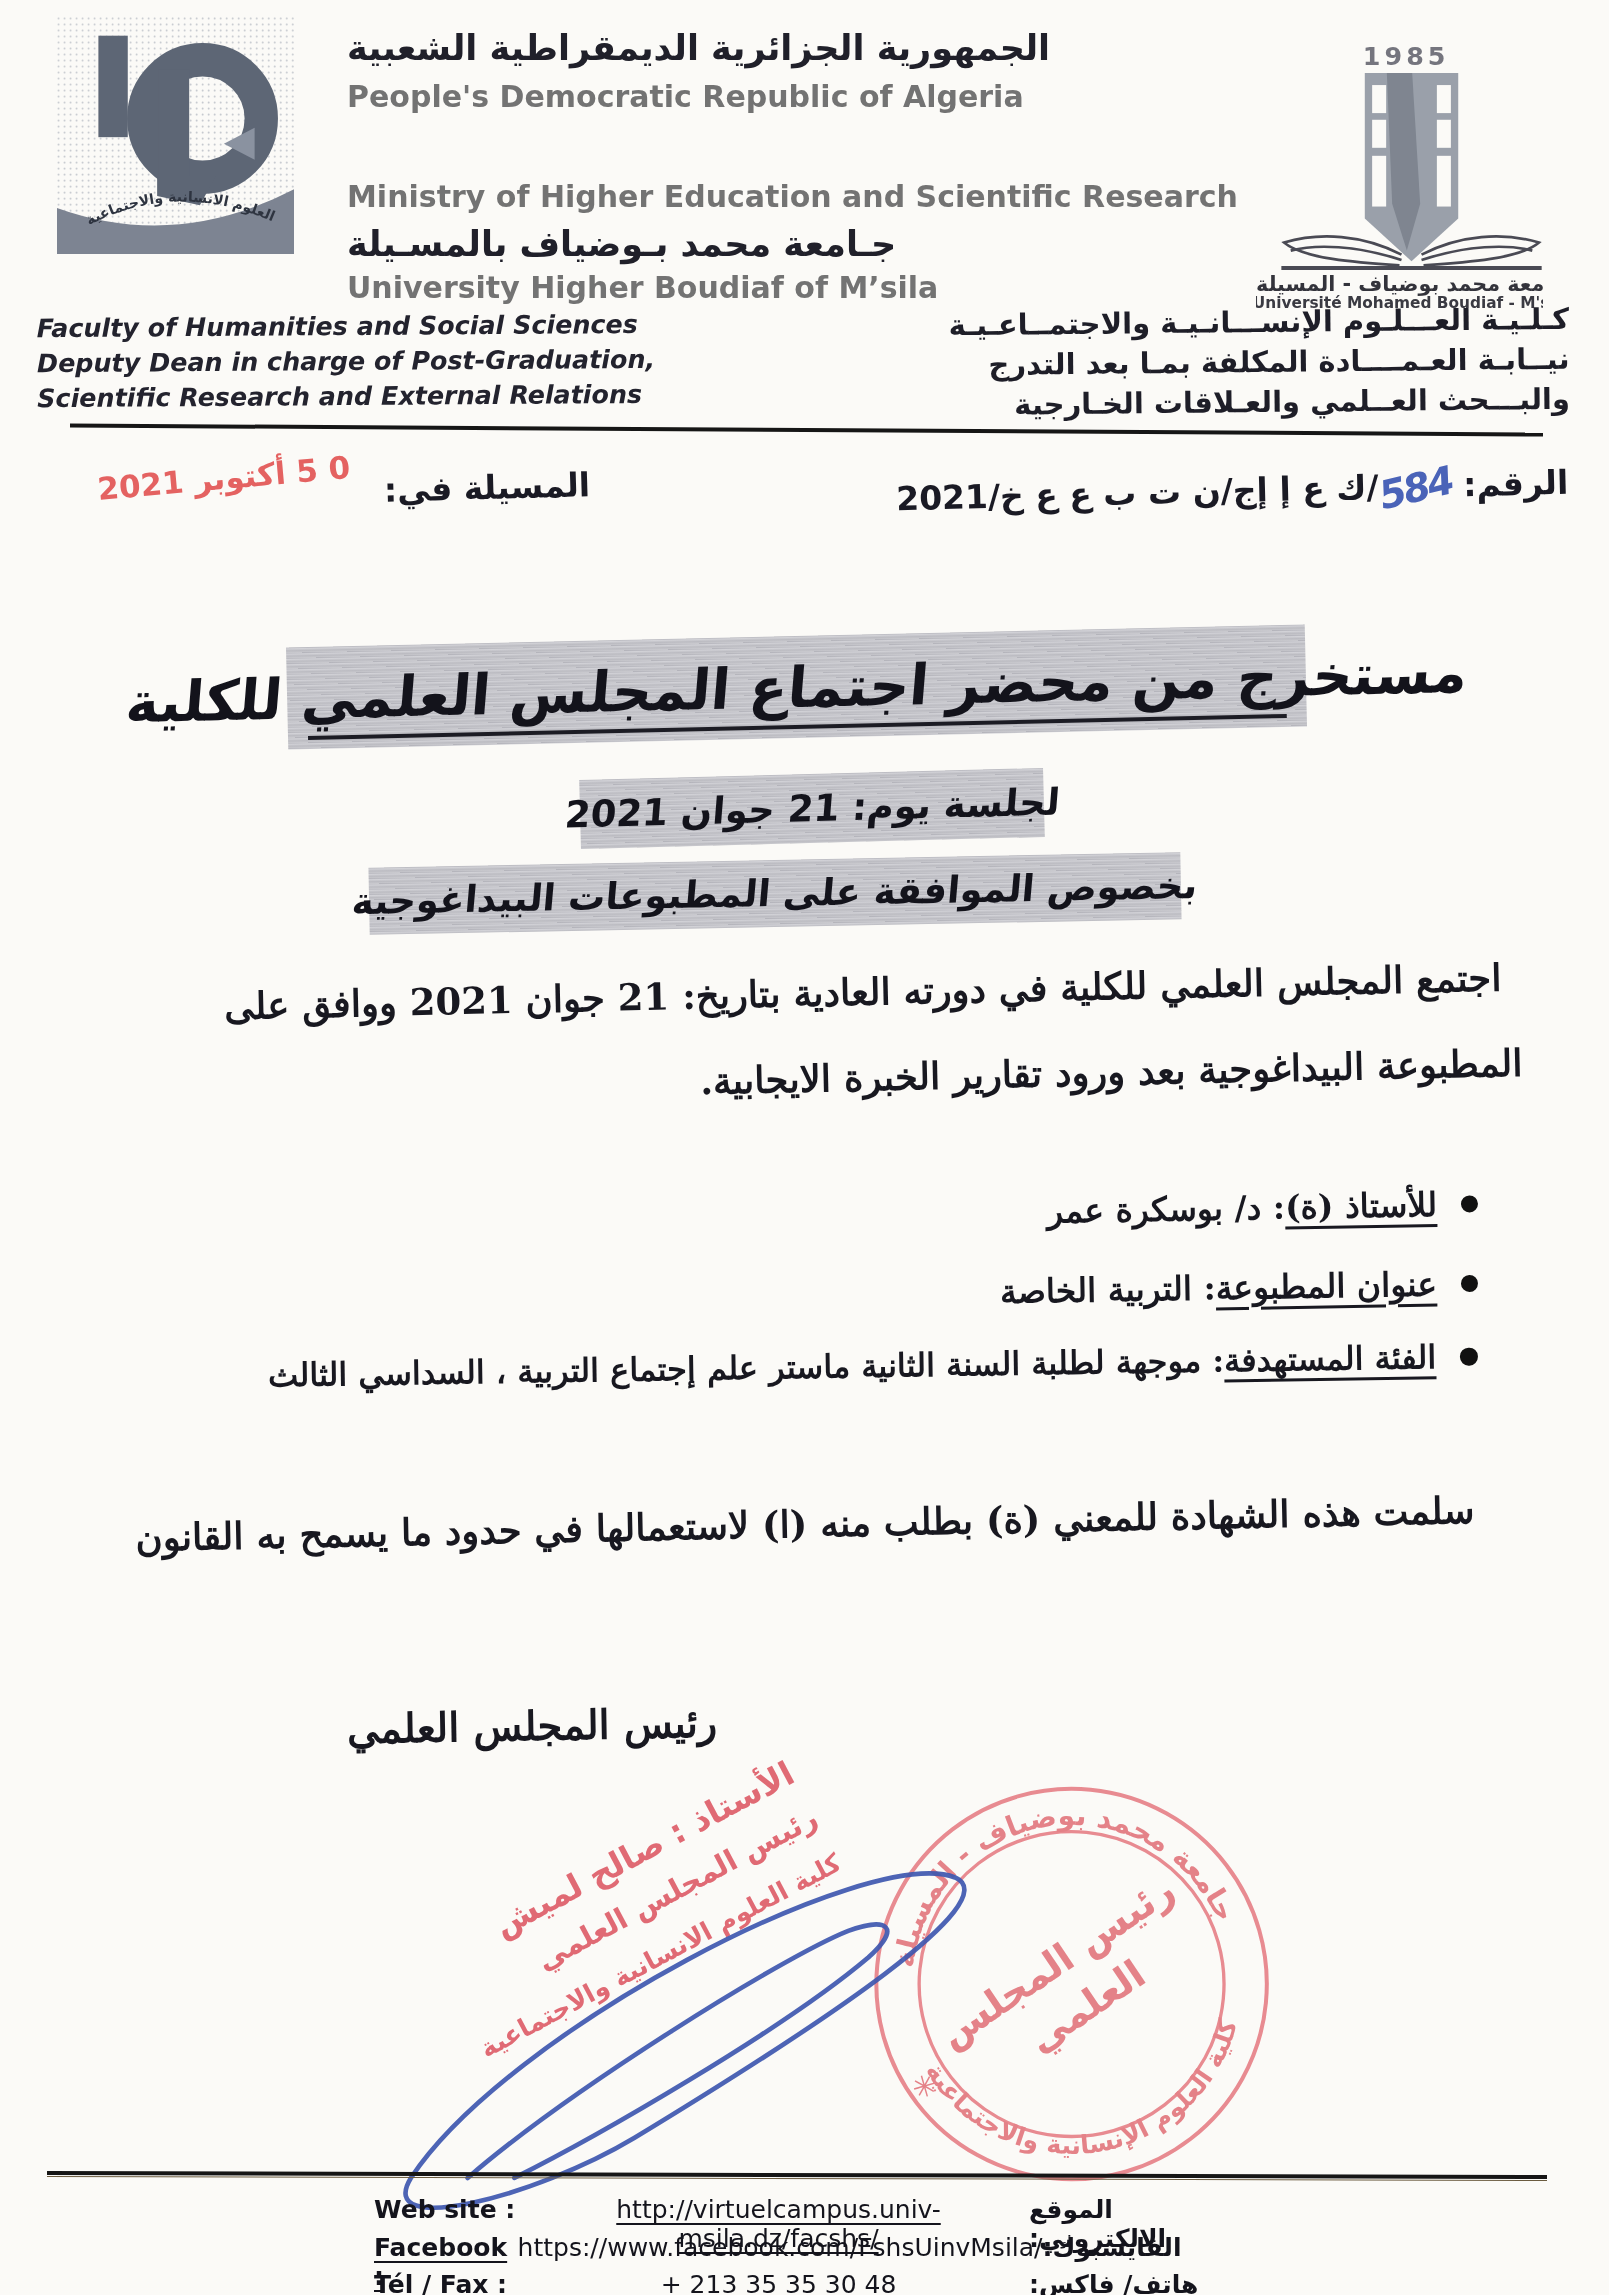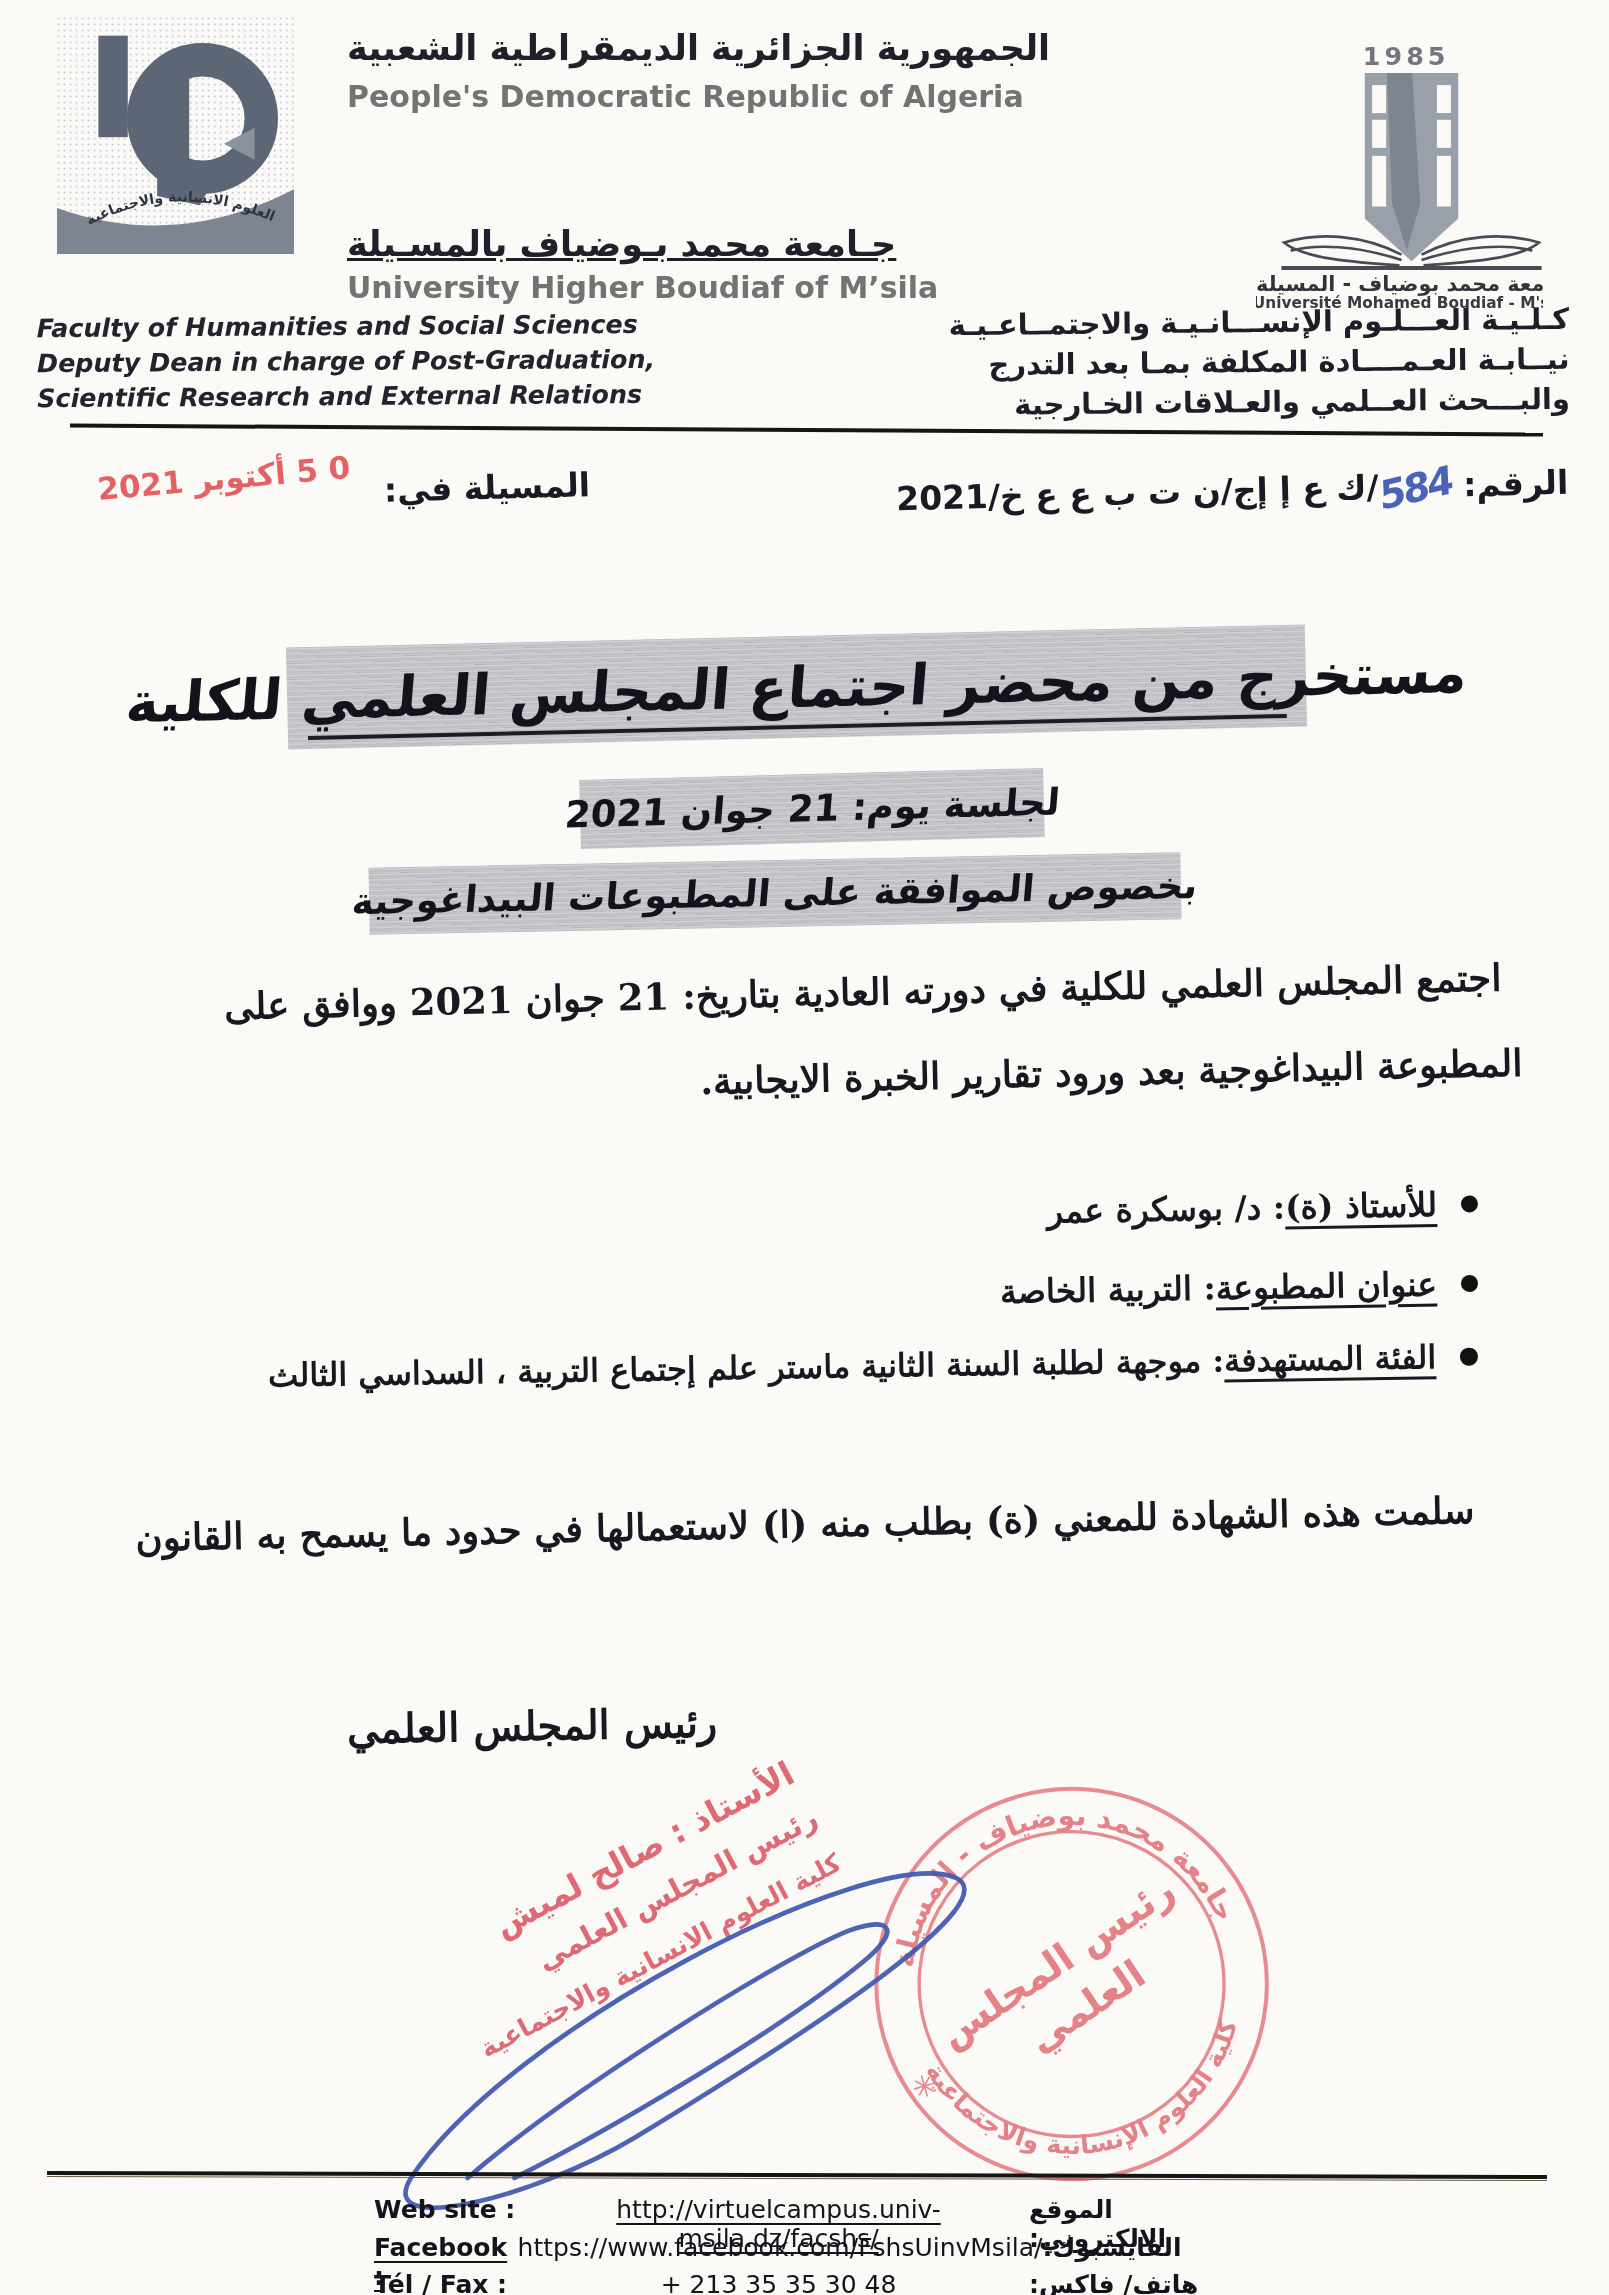--- a/index.html
+++ b/index.html
@@ -103,21 +103,22 @@
         <path d="M 248 344 C 316 322 376 320 414 330"></path>
         <path d="M 38 356 H 428" stroke-width="6"></path>
       </g>
       <text x="233" y="390" text-anchor="middle" fill="#33333b" style="font:bold 31px 'DejaVu Sans',sans-serif;">جامعة محمد بوضياف - المسيلة</text>
       <text x="233" y="416" text-anchor="middle" fill="#3a3a42" style="font:bold 23px 'DejaVu Sans',sans-serif;">Université Mohamed Boudiaf - M'sila</text>
     </svg>
   </div>
 
   <div class="abs c rtl hdr-line-ar nowrap" style="left:347px; top:28px;  width:935px;">الجمهورية الجزائرية الديمقراطية الشعبية</div>
   <div class="abs c hdr-line-en nowrap" style="left:347px; top:79px; width:935px;">People's Democratic Republic of Algeria</div>
-  <div class="abs c rtl hdr-line-ar nowrap" style="left:347px; top:224px; width:935px;text-decoration:underline;">جـامعة محمد بـوضياف بالمسـيلة</div>
+  <div class="abs c hdr-line-en nowrap" style="left:347px; top:179px; width:935px;">Ministry of Higher Education and Scientific Research</div>
+  <div class="abs c rtl hdr-line-ar nowrap" style="left:347px; top:224px; width:935px;">جـامعة محمد بـوضياف بالمسـيلة</div>
   <div class="abs c hdr-line-en nowrap" style="left:347px; top:270px; width:935px;">University Higher Boudiaf of M’sila</div>
 
   <div class="abs fac-en" style="left:37px; top:309px; transform:rotate(-0.4deg);">
     <div>Faculty of Humanities and Social Sciences</div>
     <div>Deputy Dean in charge of Post-Graduation,</div>
     <div>Scientific Research and External Relations</div>
   </div>
   <div class="abs fac-ar rtl" style="right:40px; top:302px; transform:rotate(-0.6deg);">
     <div>كـلـيـة العـــلـوم الإنســـانـيـة والاجتمــاعـيـة</div>
     <div>نيــابـة العـمــــادة المكلفة بمـا بعد التدرج</div>

